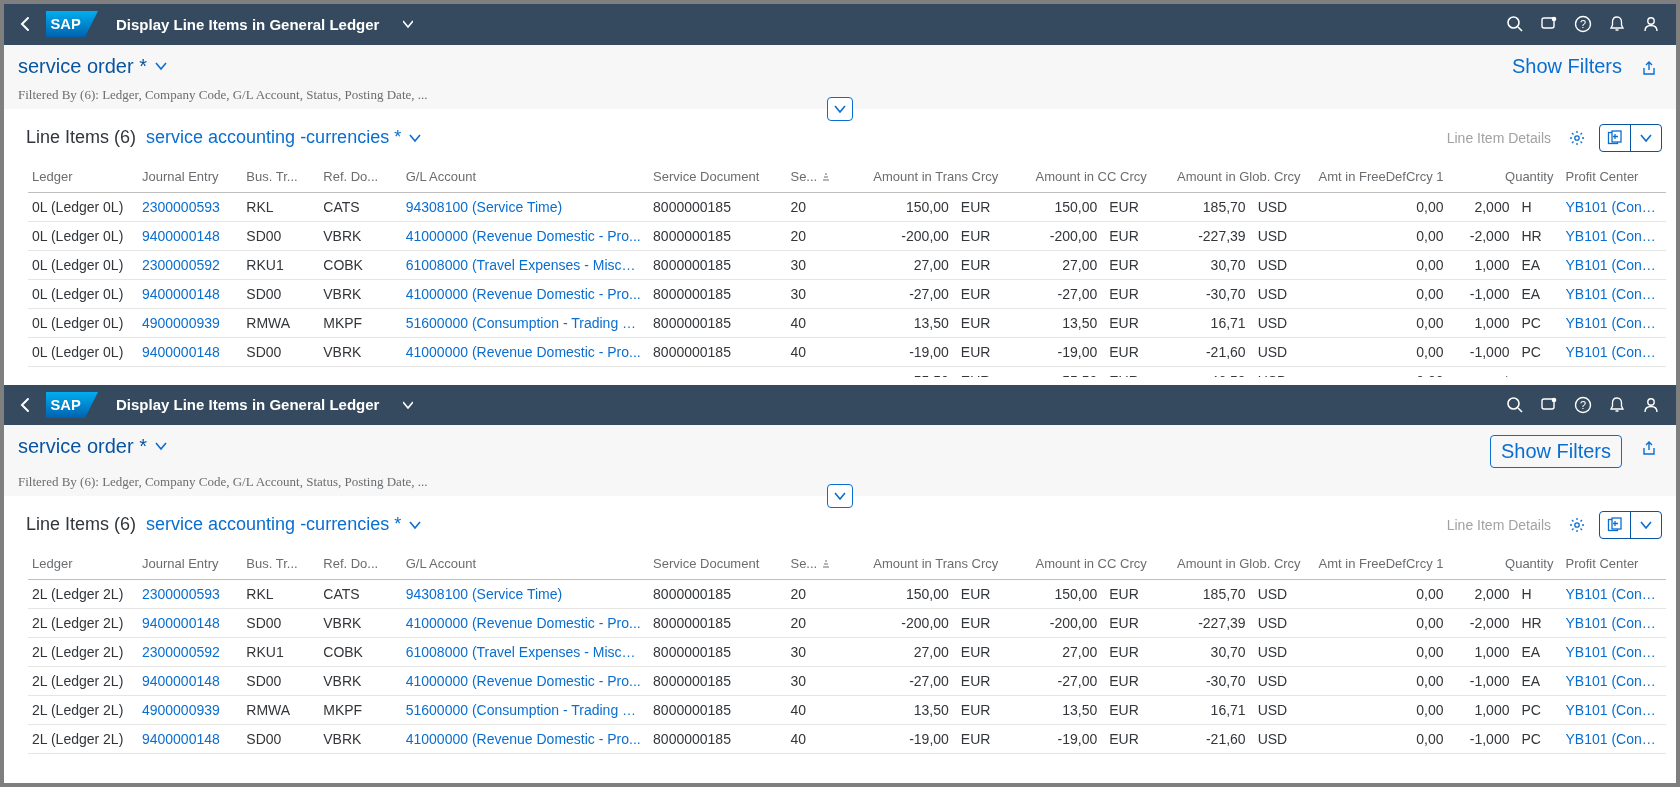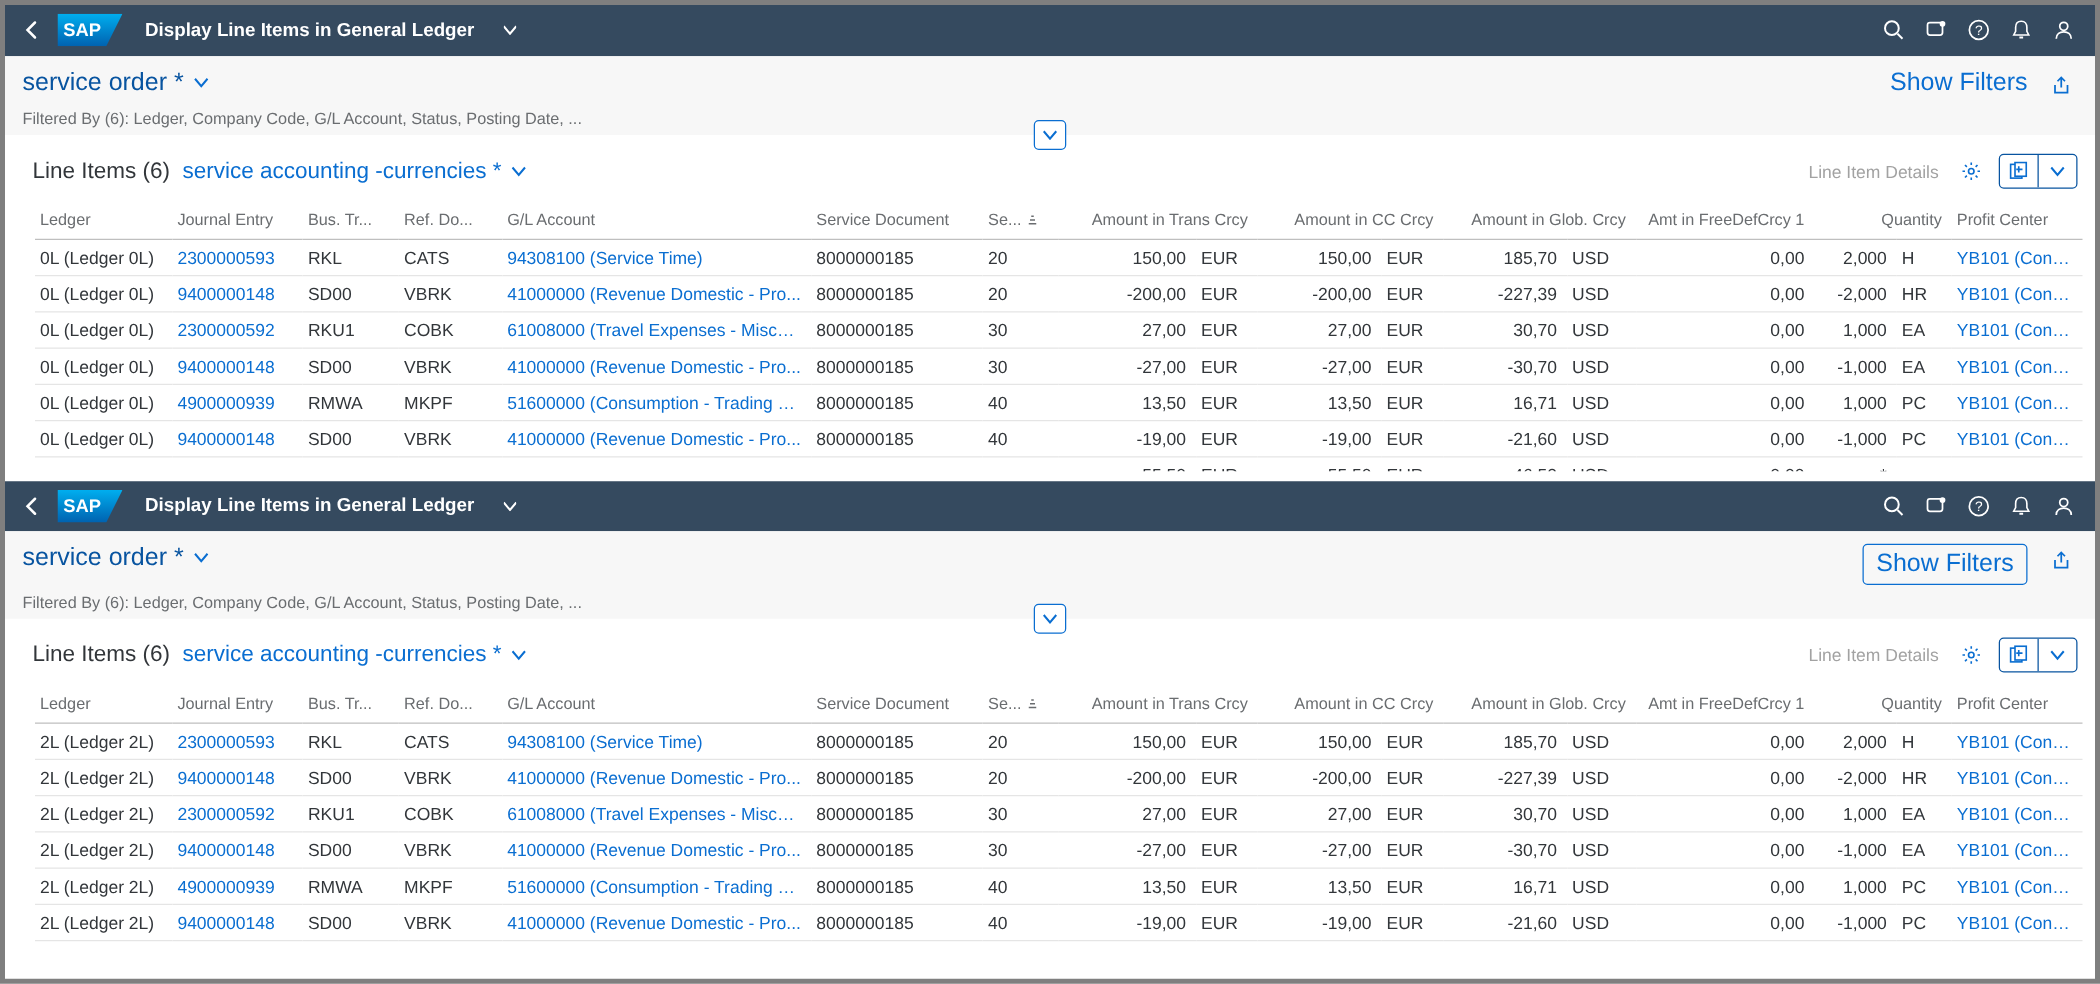--- a/index.html
+++ b/index.html
@@ -28,21 +28,21 @@
   .shell .iconbtn{width:34px;height:34px;display:flex;align-items:center;justify-content:center;cursor:pointer;border-radius:4px;}
 
   
   .filterbar{padding:10px 14px 0 14px;background:var(--sap-bg);position:relative;}
   .filterbar-row{display:flex;align-items:flex-start;}
   .variant{font-size:20px;color:var(--sap-accent);font-weight:400;display:flex;align-items:center;gap:8px;cursor:pointer;}
   .filterbar .spacer{flex:1;}
   .show-filters{color:var(--sap-link);font-size:20px;cursor:pointer;margin-right:14px;}
   .show-filters.boxed{border:1px solid #0a6ed1;border-radius:4px;padding:4px 10px;}
   .share-icon{width:26px;height:26px;display:flex;align-items:center;justify-content:center;cursor:pointer;color:var(--sap-link);}
-  .filtered-by{color:var(--sap-muted);font-size:13px;margin-top:6px;padding-bottom:6px;}
+  .filtered-by{color:var(--sap-muted);font-size:13px;margin-top:6px;padding-bottom:6px;font-family:Liberation Serif, serif;}
   .collapse-chip{position:absolute;left:50%;transform:translateX(-50%);bottom:-12px;width:24px;height:22px;border:1px solid var(--sap-link);border-radius:4px;background:#fff;display:flex;align-items:center;justify-content:center;cursor:pointer;}
 
   
   .tablebar{display:flex;align-items:center;padding:14px 14px 8px 22px;background:#fff;}
   .tablebar .count{font-size:18px;color:#32363a;}
   .tablebar .tvariant{font-size:18px;color:var(--sap-link);margin-left:10px;display:flex;align-items:center;gap:8px;cursor:pointer;}
   .tablebar .spacer{flex:1;}
   .line-item-details{color:#a2a2a2;font-size:14px;margin-right:10px;}
   .tbl-iconbtn{width:30px;height:28px;border:1px solid transparent;display:flex;align-items:center;justify-content:center;cursor:pointer;color:var(--sap-link);border-radius:4px;}
   .tbl-split{display:flex;border:1px solid #0854a0;border-radius:4px;overflow:hidden;margin-left:6px;}

